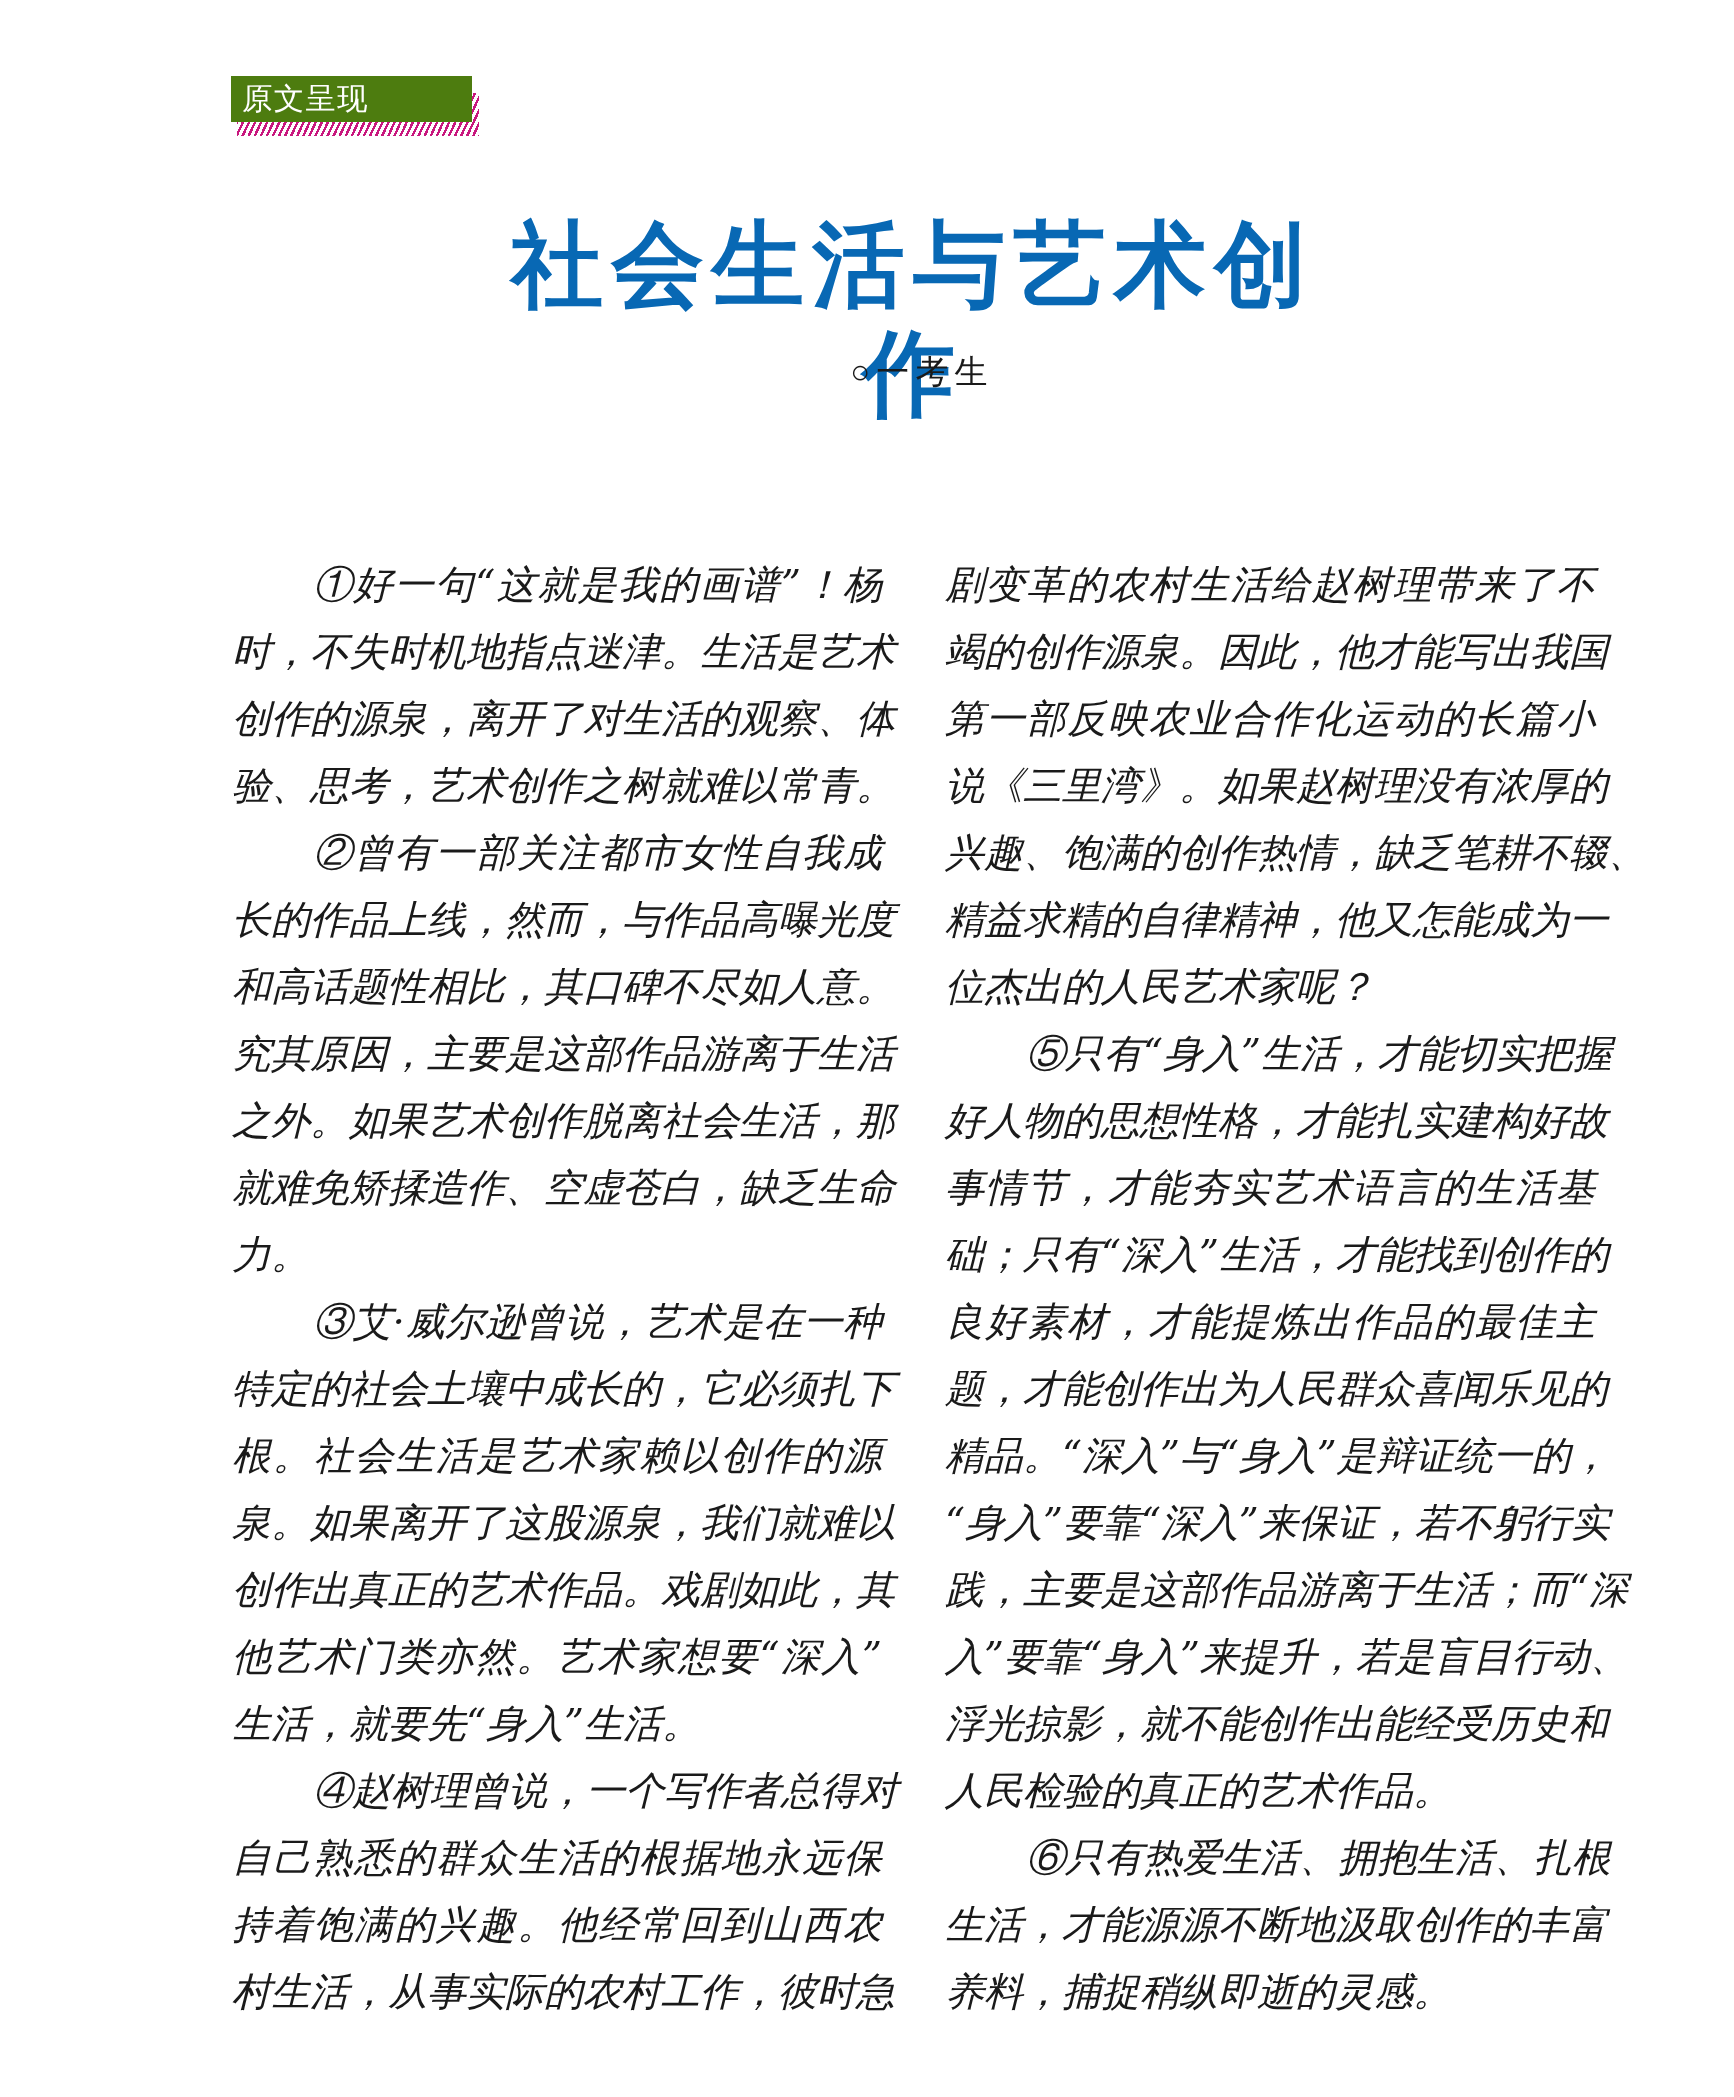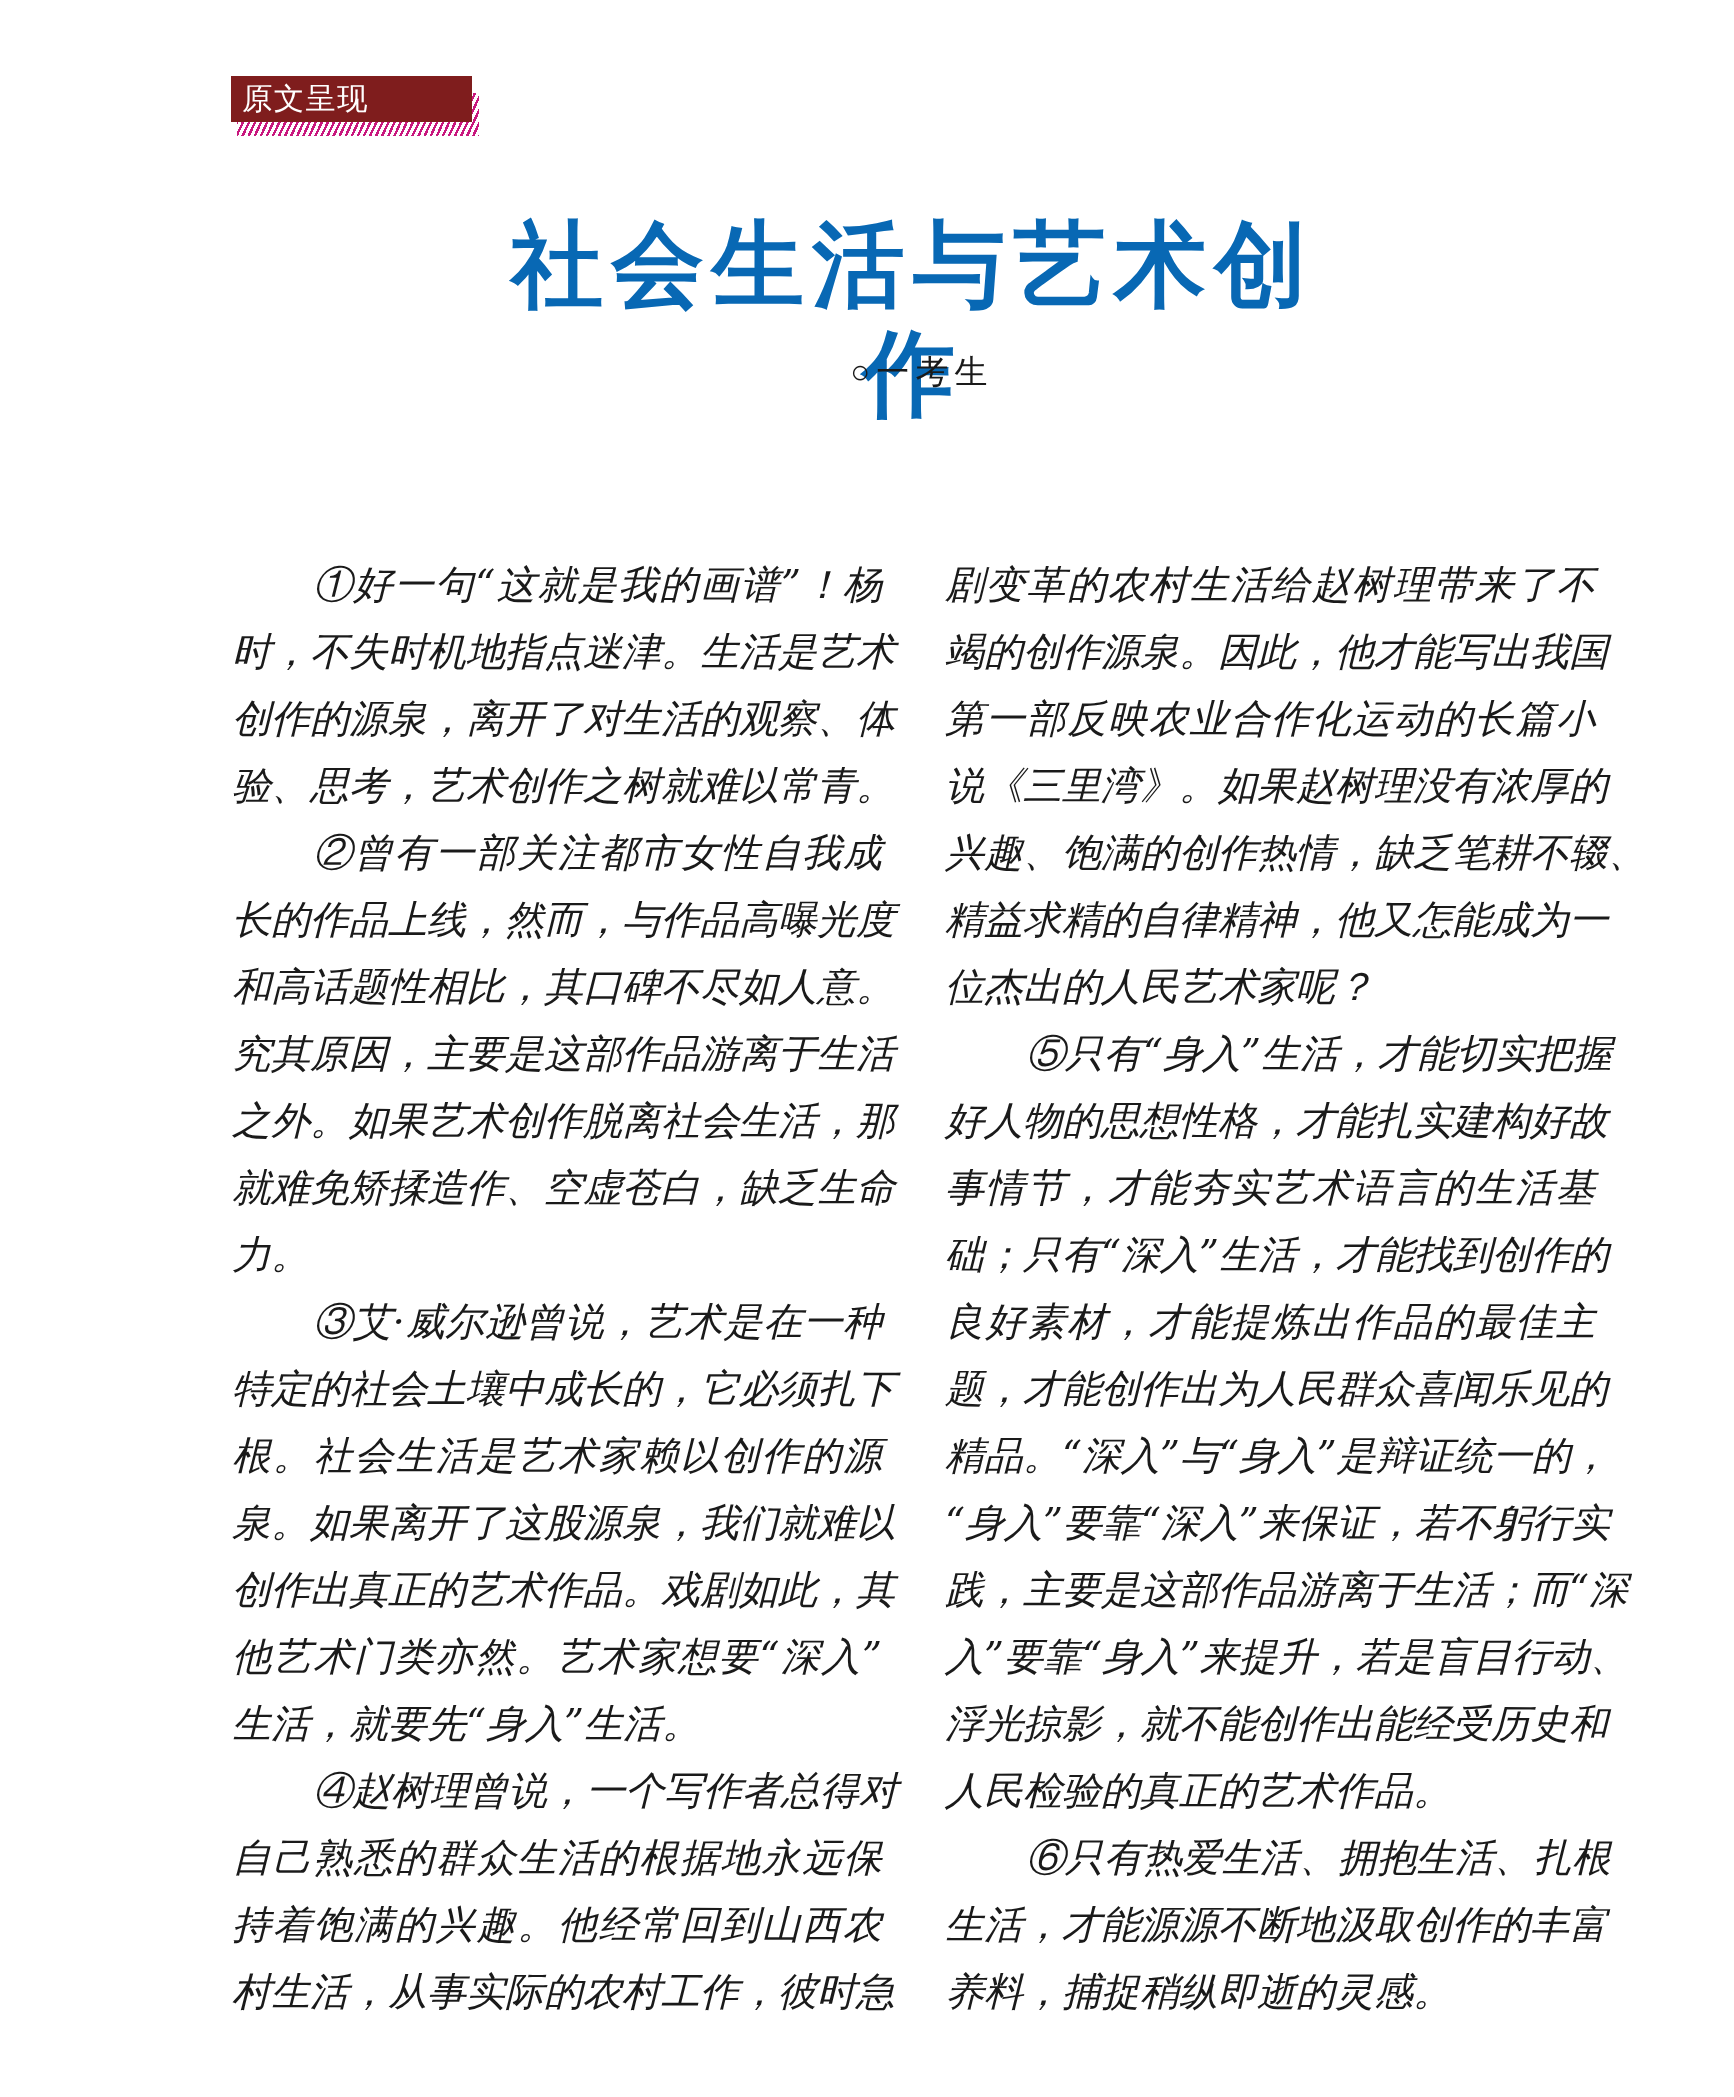--- a/index.html
+++ b/index.html
@@ -6,21 +6,21 @@
   body { width: 1735px; height: 2097px; position: relative; overflow: hidden; }
   .page { position: absolute; left: 0; top: 0; width: 1735px; height: 2097px; background: #ffffff; }
 
   
   .tag { position: absolute; left: 231px; top: 76px; width: 248px; height: 61px; }
   .tag-stripes {
     position: absolute; left: 6.1px; top: 16.5px; width: 242px; height: 43px;
     background: repeating-linear-gradient(115deg, #c8177e 0px, #c8177e 2.4px, #ffffff 2.4px, #ffffff 5.5px);
   }
   .tag-box {
-    position: absolute; left: 0; top: 0; width: 241px; height: 46px; background: #7f1d1d;
+    position: absolute; left: 0; top: 0; width: 241px; height: 46px; background: #4d7c0f;
     color: #ffffff; font-family: "DejaVu Sans", sans-serif; font-size: 30.5px; line-height: 46px;
     padding-left: 11px; box-sizing: border-box; letter-spacing: 1.2px;
   }
 
   
   .title {
     position: absolute; left: 501px; top: 211px; width: 824px; height: 107px;
     color: #0868b4; font-family: "DejaVu Sans", sans-serif; font-weight: bold;
     font-size: 92px; line-height: 107px; text-align: center; letter-spacing: 8.5px;
     transform: scaleY(1.02);

